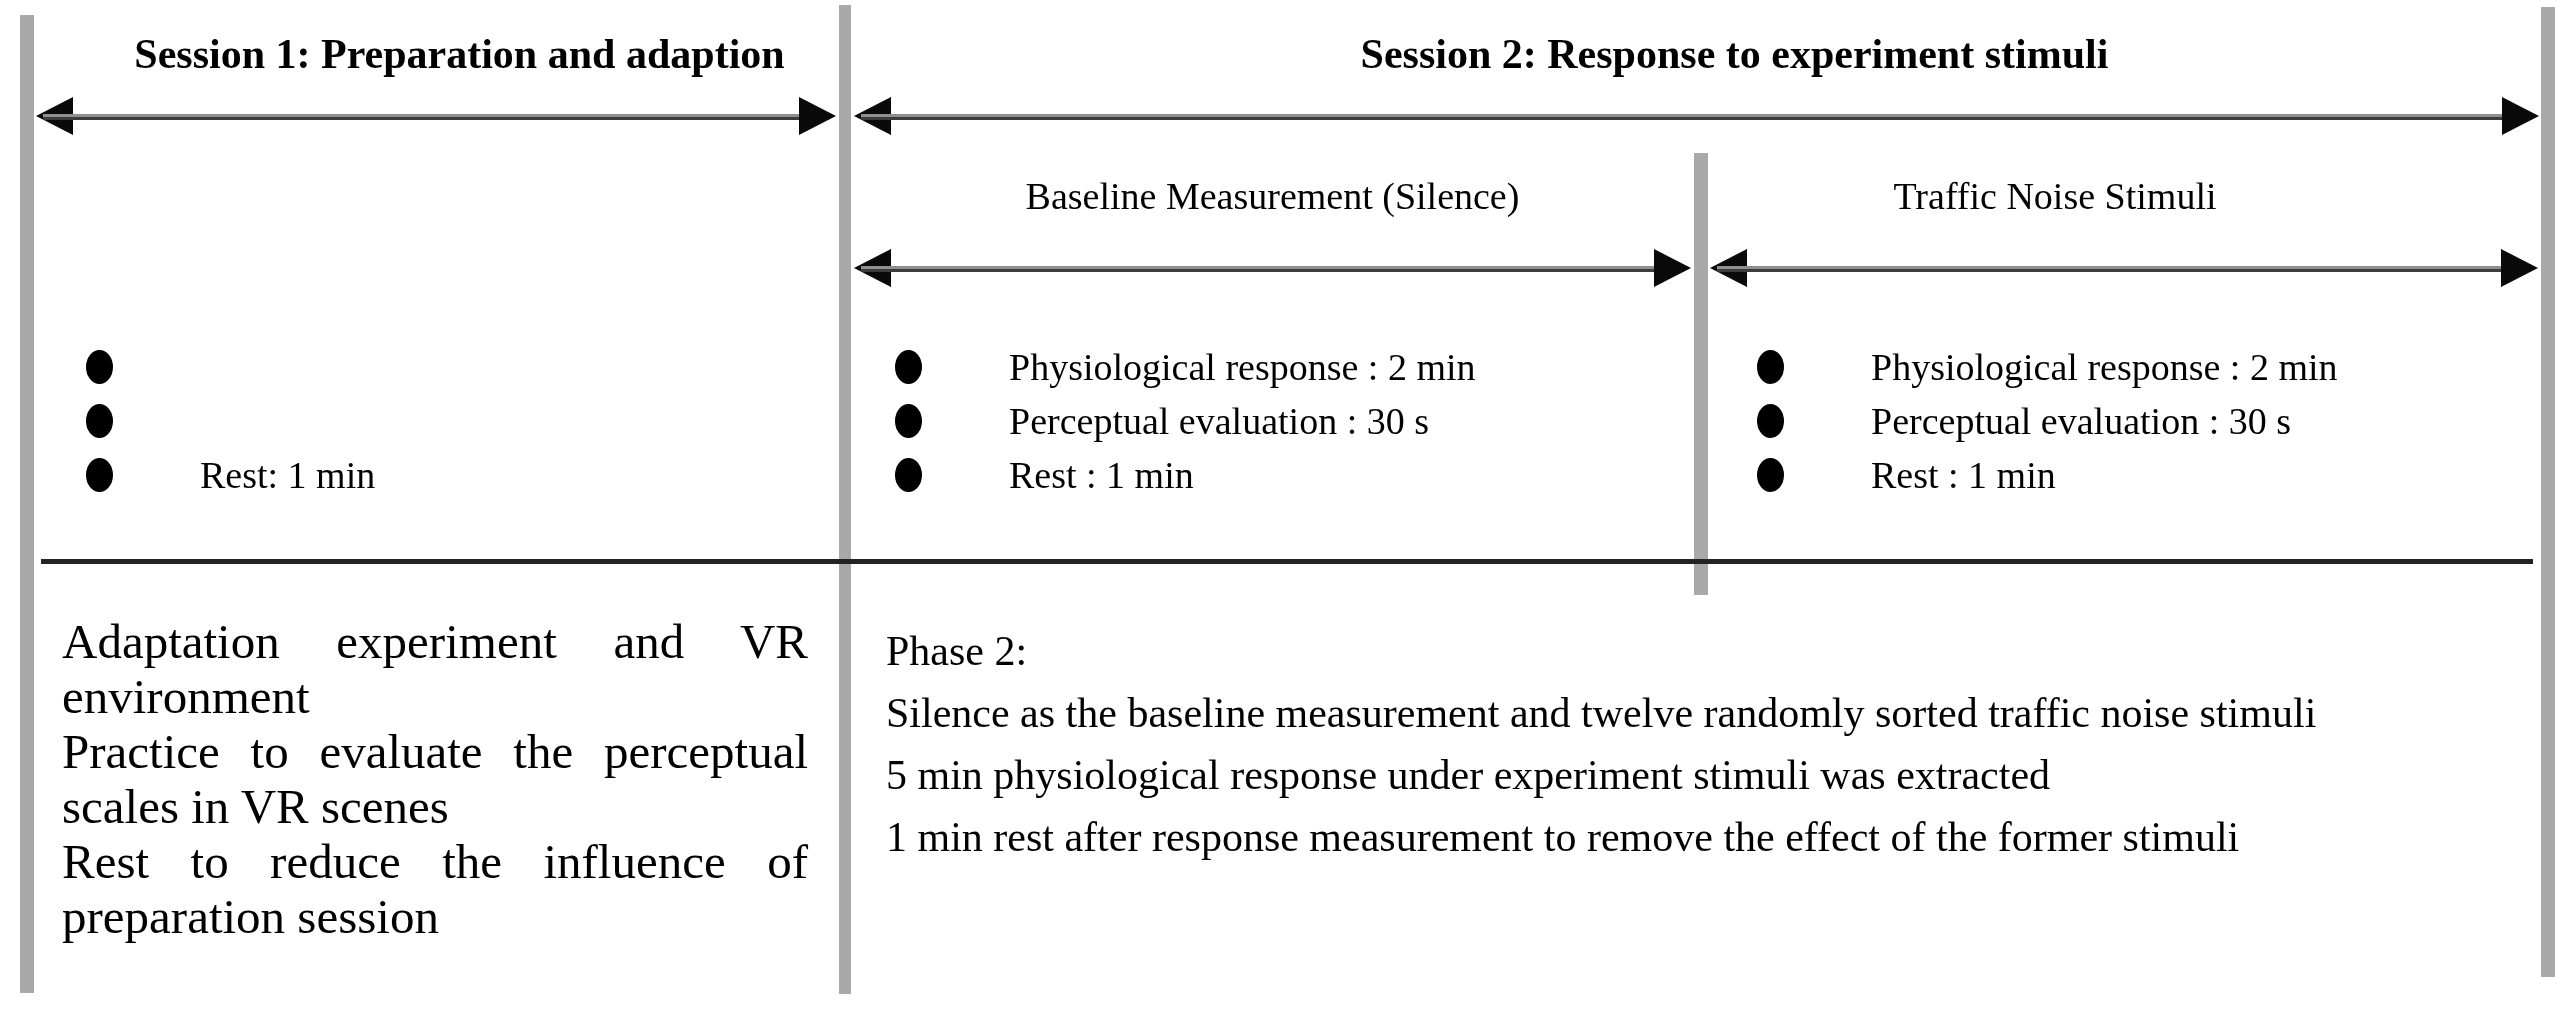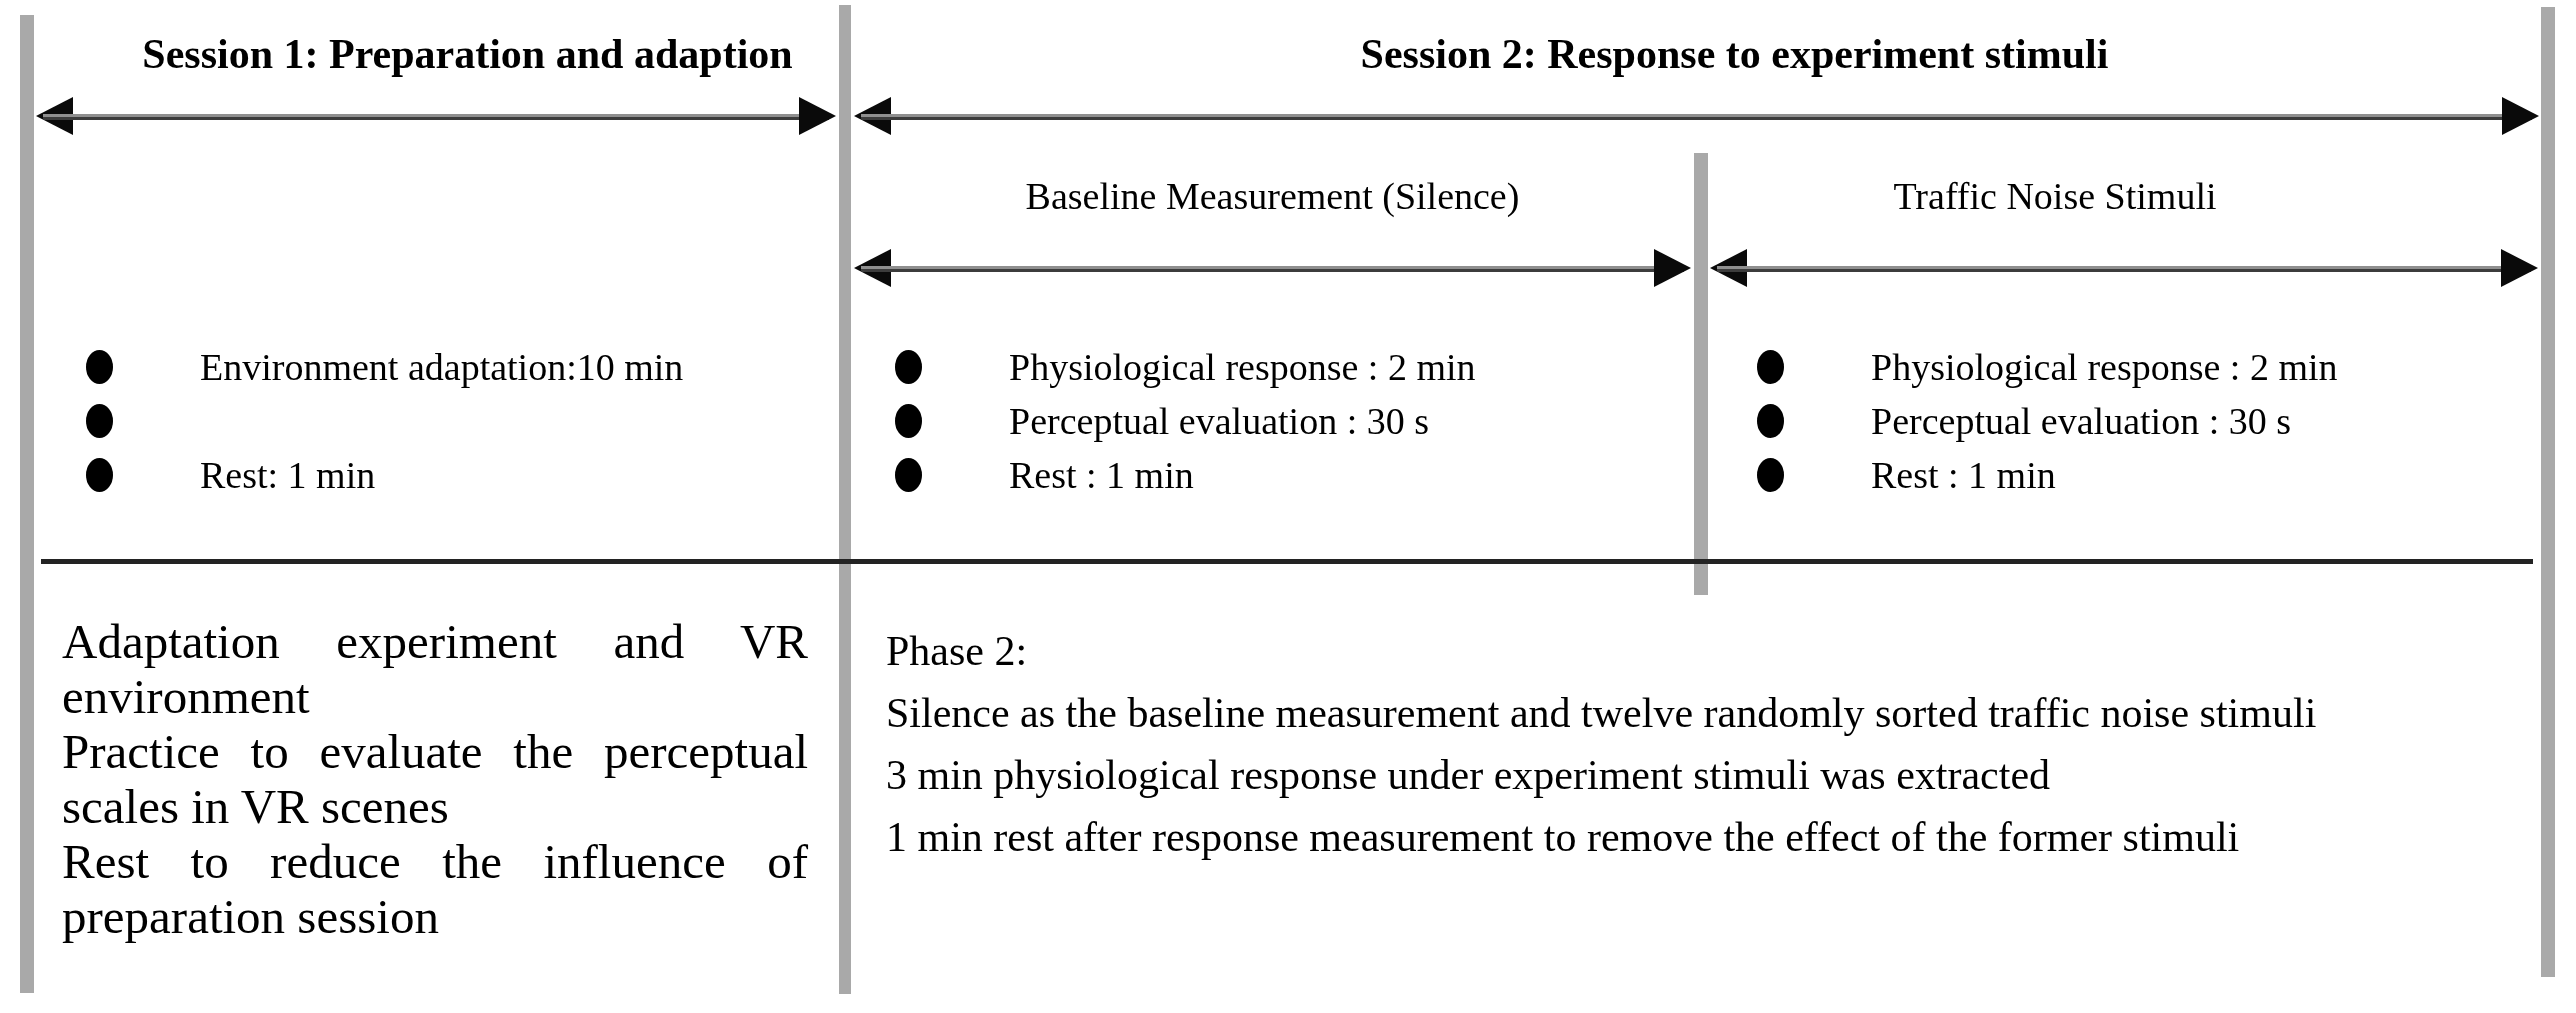--- a/index.html
+++ b/index.html
@@ -67,21 +67,21 @@
   
   .session-title {
     position: absolute;
     top: 32px;
     text-align: center;
     font-weight: bold;
     font-size: 42px;
     line-height: 44px;
     white-space: nowrap;
   }
-  .title-s1 { left: 34px;   width: 803px; padding-left: 32px; }
+  .title-s1 { left: 26px;   width: 803px; padding-left: 32px; }
   .title-s2 { left: 852px; width: 1689px; padding-left: 38px; }
 
   .sub-header {
     position: absolute;
     top: 175px;
     text-align: center;
     font-size: 38px;
     line-height: 43px;
     white-space: nowrap;
   }
@@ -169,21 +169,20 @@
   </div>
   <div class="arrow arrow-traffic">
     <span class="head head-left"></span>
     <span class="shaft"></span>
     <span class="head head-right"></span>
   </div>
 
   <div class="bullet-list list-s1">
     <div class="bullet-item">
       <span class="bullet-dot"></span>
-      <span>Environment adaptation:10 min</span>
     </div>
     <div class="bullet-item">
       <span class="bullet-dot"></span>
     </div>
     <div class="bullet-item">
       <span class="bullet-dot"></span>
       <span>Rest: 1 min</span>
     </div>
   </div>
 
@@ -222,18 +221,18 @@
     <div class="note-line">environment</div>
     <div class="note-line justify-line">Practice to evaluate the perceptual</div>
     <div class="note-line">scales in VR scenes</div>
     <div class="note-line justify-line">Rest to reduce the influence of</div>
     <div class="note-line">preparation session</div>
   </div>
 
   <div class="notes-right">
     <div class="note-line">Phase 2:</div>
     <div class="note-line">Silence as the baseline measurement and twelve randomly sorted traffic noise stimuli</div>
-    <div class="note-line">3 min physiological response under experiment stimuli was extracted</div>
+    <div class="note-line">5 min physiological response under experiment stimuli was extracted</div>
     <div class="note-line">1 min rest after response measurement to remove the effect of the former stimuli</div>
   </div>
 
 </div>
 
 
 </body></html>

